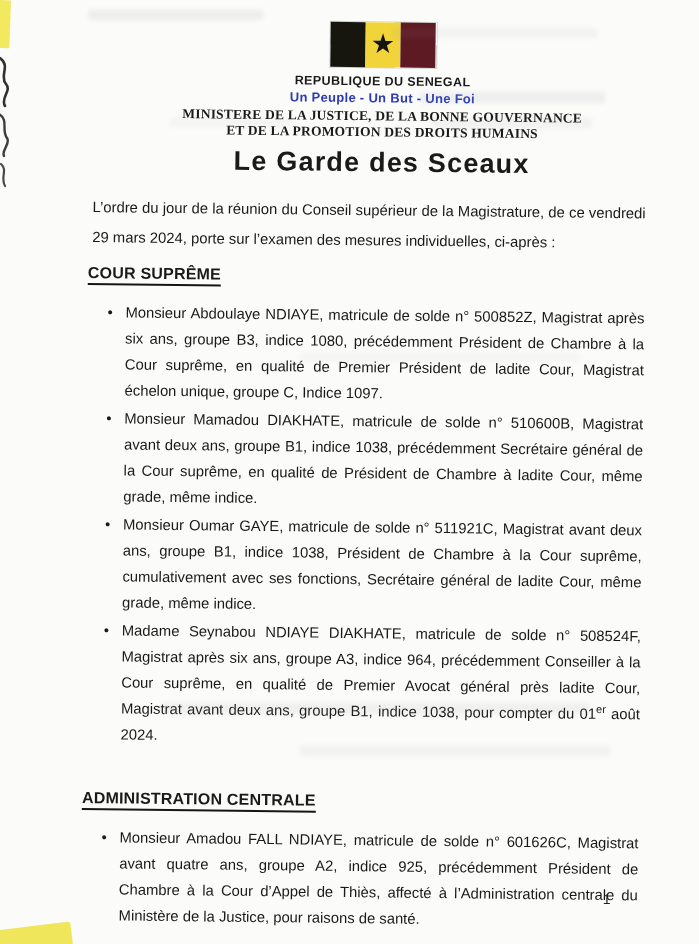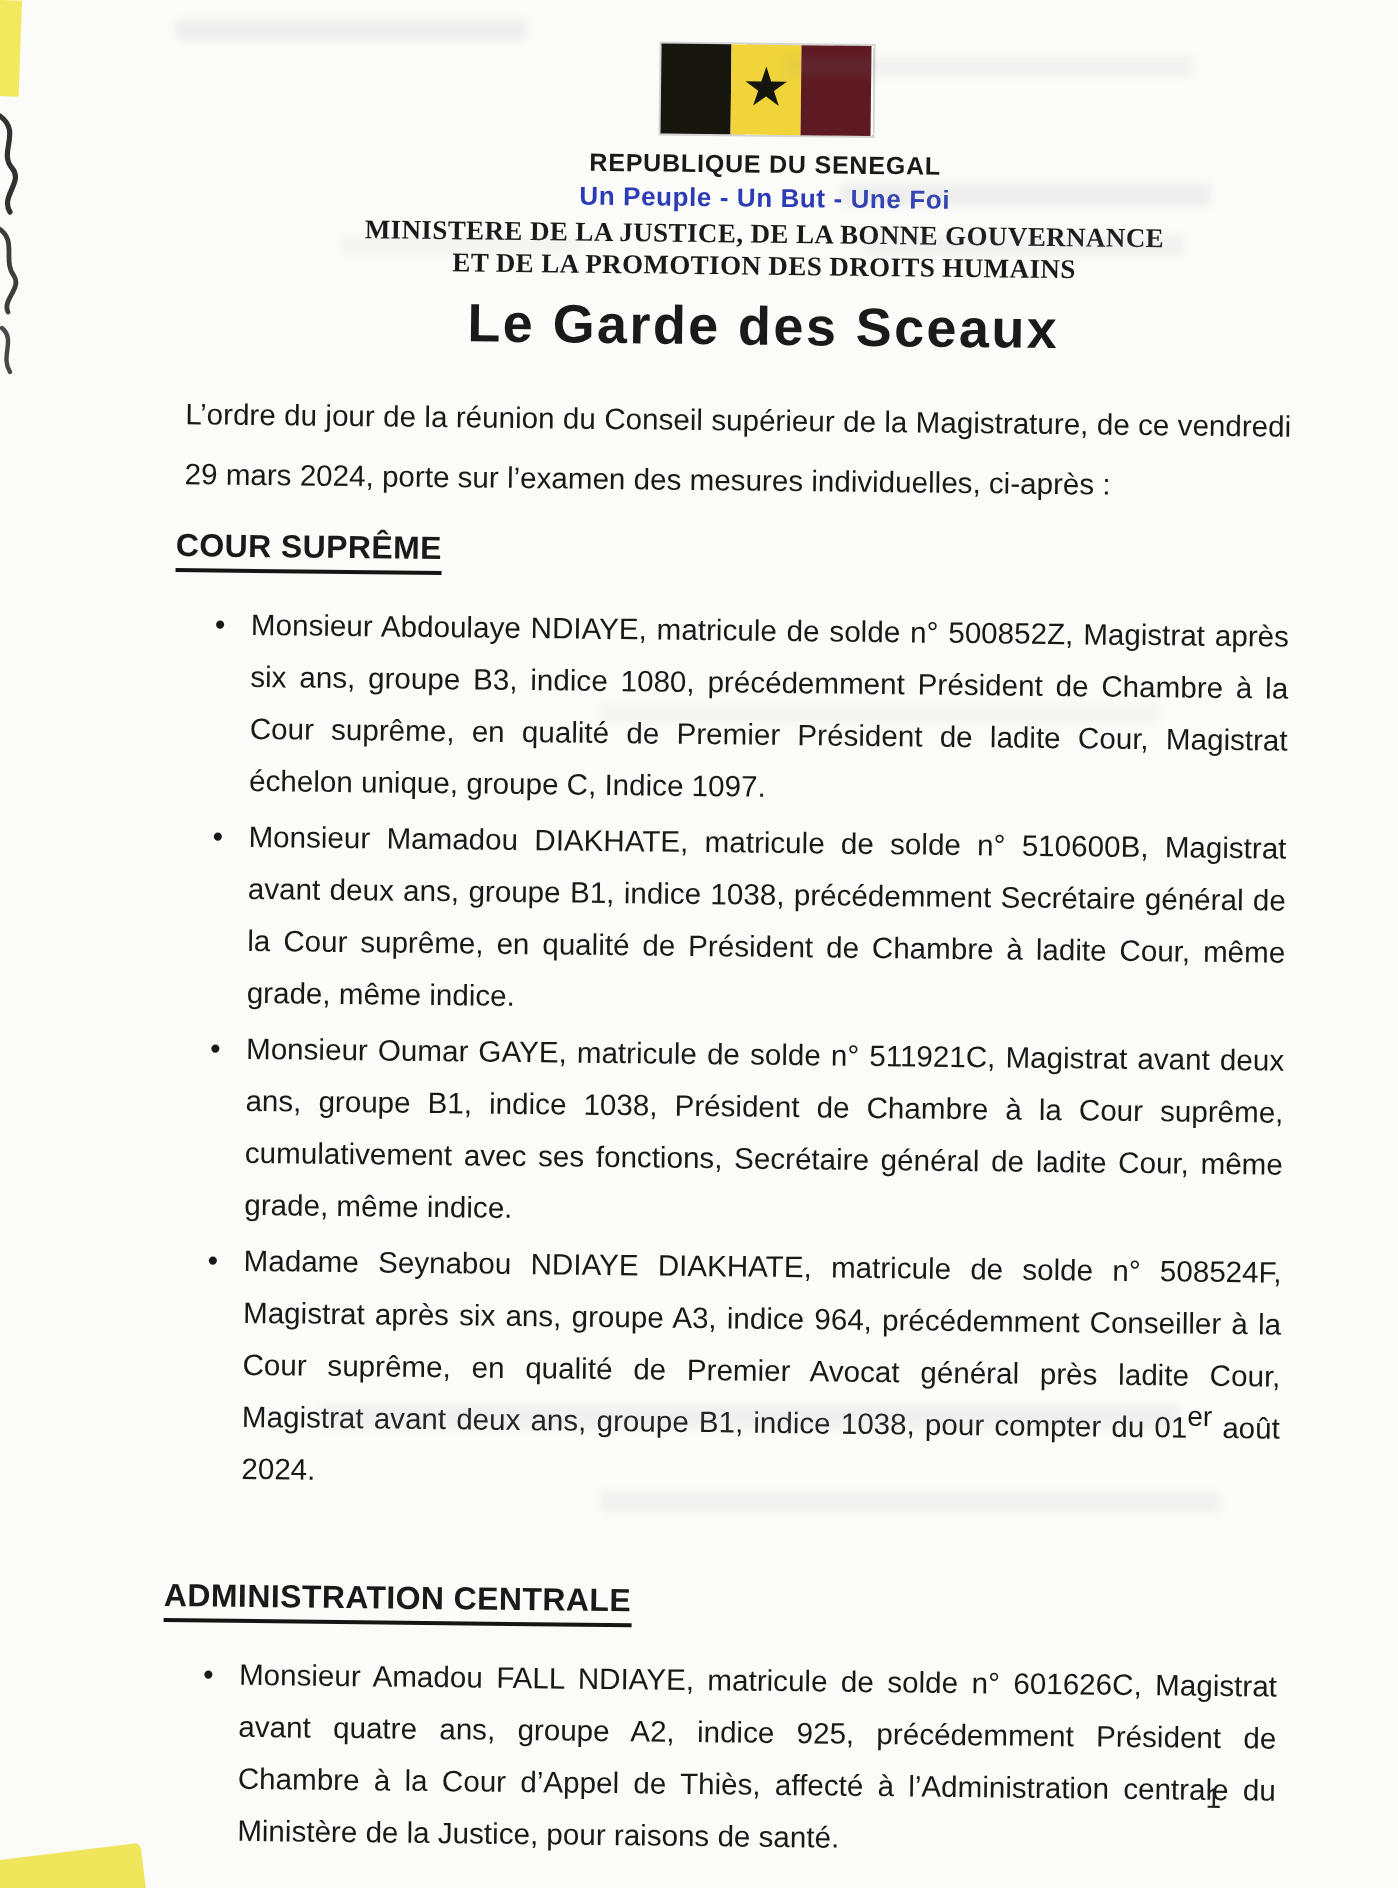--- a/index.html
+++ b/index.html
@@ -62,21 +62,21 @@
   .sec-heading.second{margin-top:40px;}
   ul.entries{list-style:none;margin:14px 0 0 0;padding:0;}
   ul.entries li{
     position:relative;padding-left:38px;margin:0 0 2px 0;
     font-size:14.8px;line-height:26px;text-align:justify;color:#191919;
   }
   ul.entries li::before{
     content:"\2022";position:absolute;left:20px;top:0;
     font-size:15px;line-height:26px;
   }
-  sup{font-size:14px;vertical-align:super;line-height:0;}
+  sup{font-size:11px;vertical-align:super;line-height:0;}
   .page-num{position:absolute;left:612px;top:888px;font-size:14px;color:#222;}
 </style>
 </head>
 <body>
 
 <div class="page">
   <div class="content">
 
     <div class="hdr">
       <div class="flag">

